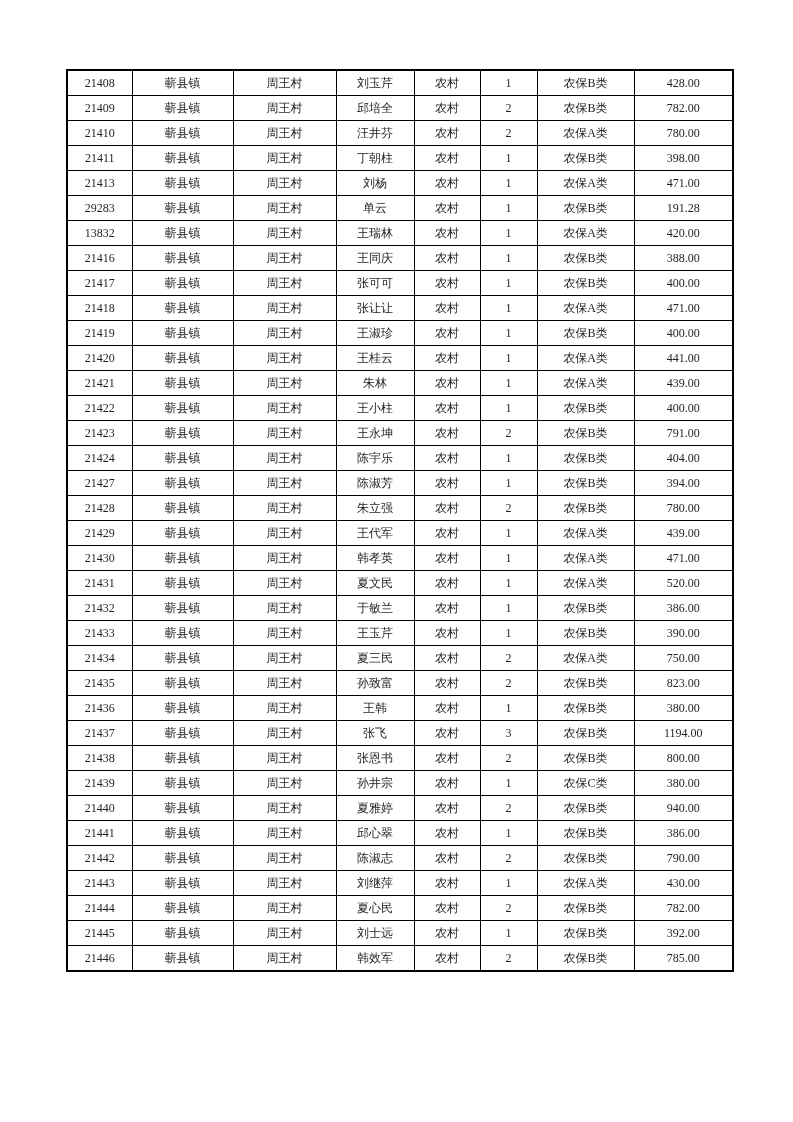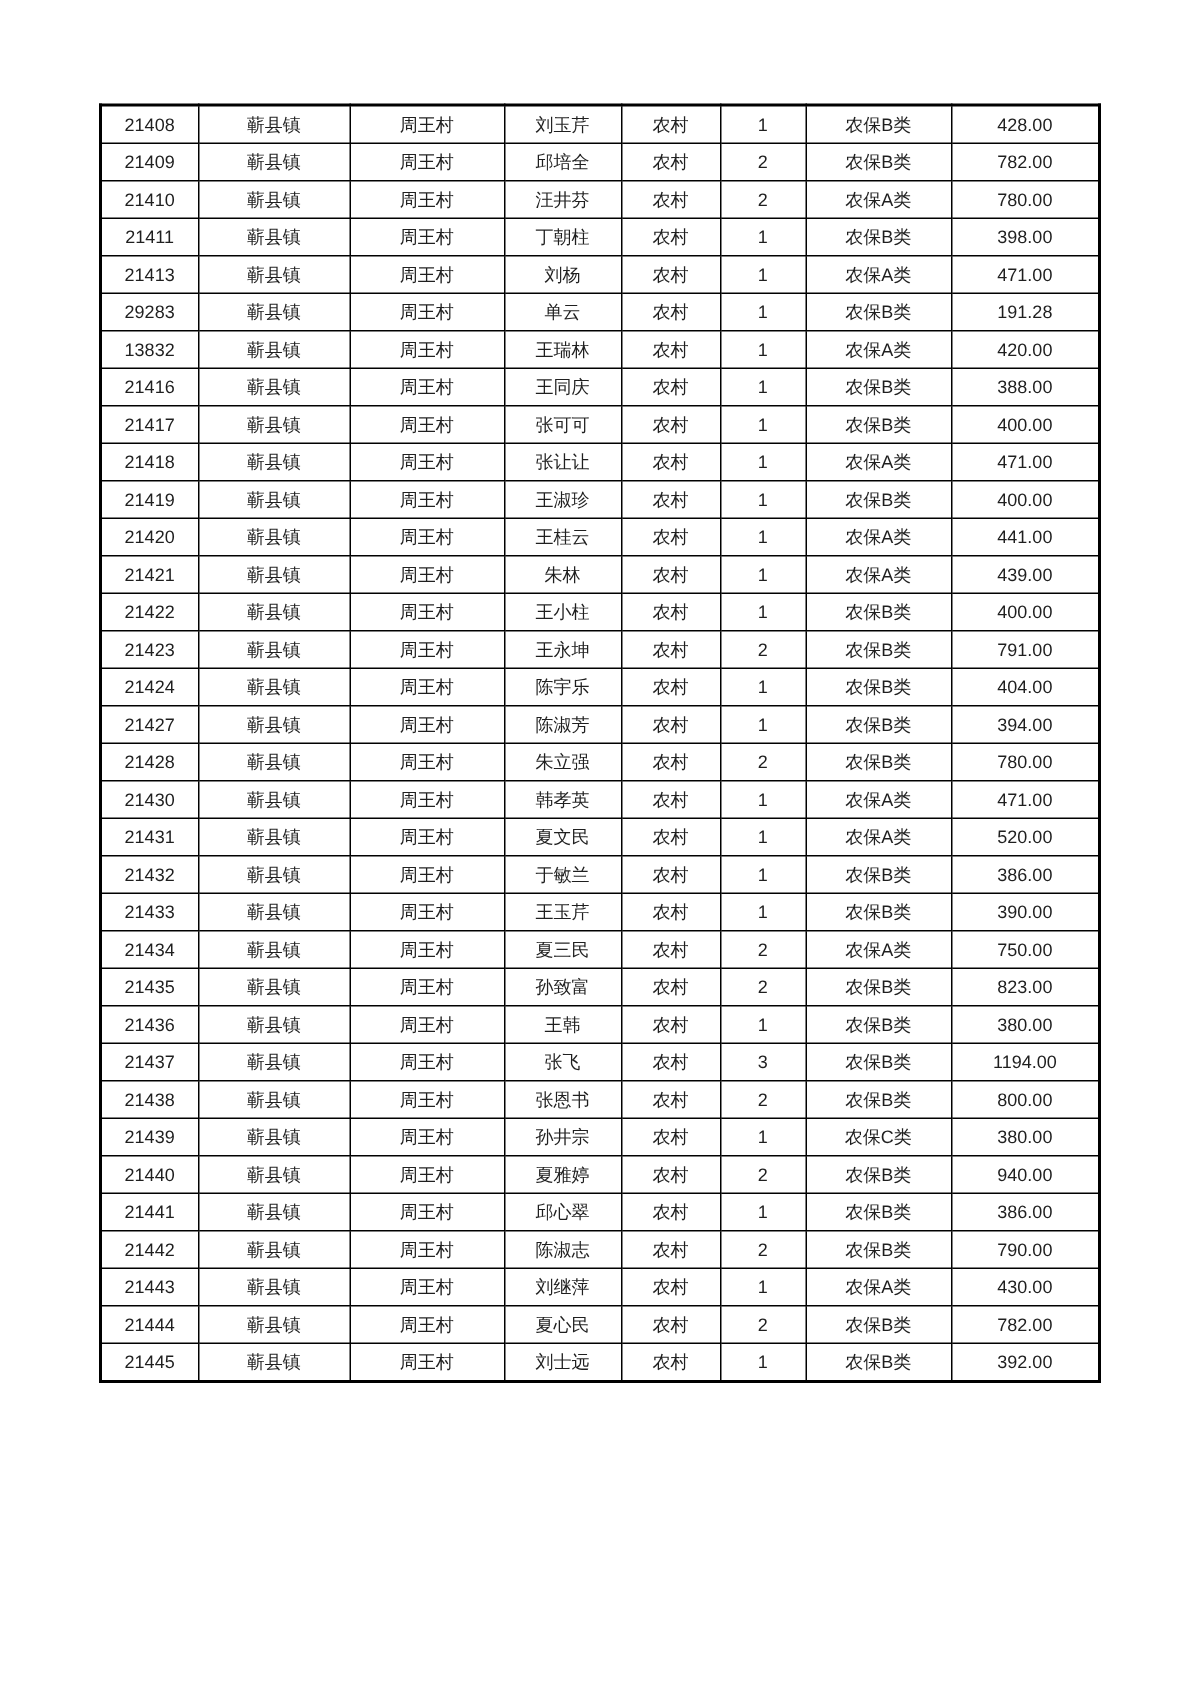--- a/index.html
+++ b/index.html
@@ -6,21 +6,21 @@
     margin: 0;
     padding: 0;
     background: #ffffff;
   }
   .page {
     position: relative;
     width: 793px;
     height: 1122px;
     background: var(--page-bg, #ffffff);
     overflow: hidden;
-    font-family: Liberation Sans, sans-serif;
+    font-family: Liberation Serif, serif;
   }
   table.roster {
     position: absolute;
     left: 66px;
     top: 69px;
     border-collapse: collapse;
     table-layout: fixed;
     border: 2px solid var(--line, #000000);
   }
   table.roster td {
@@ -226,20 +226,30 @@
           <td>21428</td>
           <td>蕲县镇</td>
           <td>周王村</td>
           <td>朱立强</td>
           <td>农村</td>
           <td>2</td>
           <td>农保B类</td>
           <td>780.00</td>
         </tr>
         <tr>
+          <td>21429</td>
+          <td>蕲县镇</td>
+          <td>周王村</td>
+          <td>王代军</td>
+          <td>农村</td>
+          <td>1</td>
+          <td>农保A类</td>
+          <td>439.00</td>
+        </tr>
+        <tr>
           <td>21430</td>
           <td>蕲县镇</td>
           <td>周王村</td>
           <td>韩孝英</td>
           <td>农村</td>
           <td>1</td>
           <td>农保A类</td>
           <td>471.00</td>
         </tr>
         <tr>
@@ -384,16 +394,26 @@
         </tr>
         <tr>
           <td>21445</td>
           <td>蕲县镇</td>
           <td>周王村</td>
           <td>刘士远</td>
           <td>农村</td>
           <td>1</td>
           <td>农保B类</td>
           <td>392.00</td>
+        </tr>
+        <tr>
+          <td>21446</td>
+          <td>蕲县镇</td>
+          <td>周王村</td>
+          <td>韩效军</td>
+          <td>农村</td>
+          <td>2</td>
+          <td>农保B类</td>
+          <td>785.00</td>
         </tr>
       </tbody>
   </table>
 </div>
 
 </body></html>

